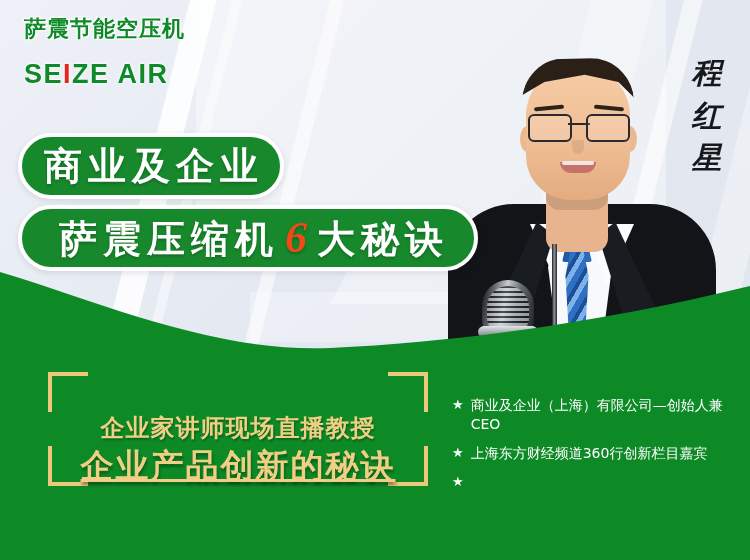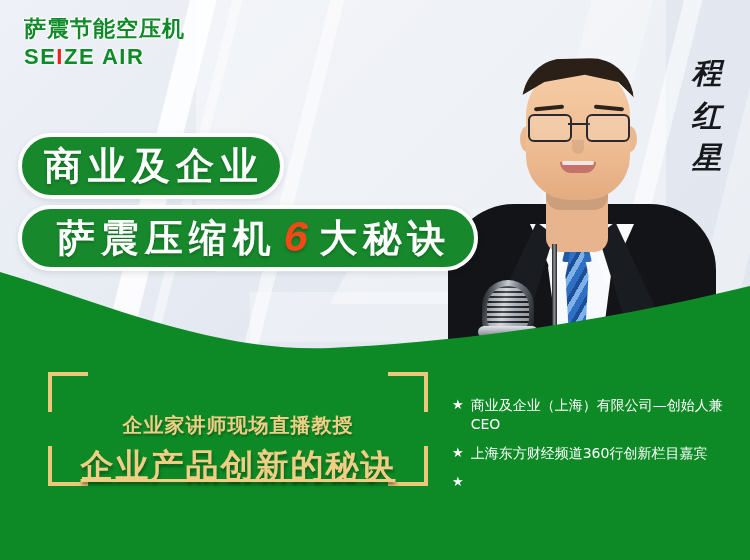--- a/index.html
+++ b/index.html
@@ -101,29 +101,29 @@
     background:radial-gradient(circle at 34% 30%,#ffffff 0 16%,#7fd08a 17%,#179b33 60%,#0b7a24 100%);
     box-shadow:0 0 0 2px rgba(255,255,255,.85);}
   .logo-mark .ring{position:absolute;left:5px;top:5px;right:5px;bottom:5px;border-radius:50%;
     border:5px solid #108a2b;border-right-color:transparent;transform:rotate(-28deg);}
   .logo-mark .sz{position:absolute;left:0;right:0;top:13px;text-align:center;
     font:700 23px/26px "Liberation Serif",serif;color:#0b7a24;font-style:italic;letter-spacing:-2px;}
   .logo-text{line-height:1;}
   .logo-cn{font-family:"DejaVu Sans","Liberation Sans",sans-serif;font-weight:700;font-size:22px;
     color:#0f8a28;letter-spacing:1px;
     text-shadow:0 0 3px #fff,0 0 3px #fff,1px 1px 0 #fff,-1px -1px 0 #fff;}
-  .logo-en{margin-top:6px;font-weight:800;font-size:22px;letter-spacing:1.5px;color:#0f8a28;
+  .logo-en{margin-top:21px;font-weight:800;font-size:27px;letter-spacing:1.5px;color:#0f8a28;
     text-shadow:0 0 3px #fff,0 0 3px #fff;}
   .logo-en .i-red{color:#e8231f;}
 
   
   .badge{position:absolute;background:#17892c;border-radius:40px;
     border:4px solid #ffffff;box-shadow:0 2px 6px rgba(0,0,0,.10);
     display:flex;align-items:center;justify-content:center;}
-  .badge span{font-family:Liberation Mono, monospace;font-weight:700;color:#ffffff;
+  .badge span{font-family:Liberation Serif, serif;font-weight:700;color:#ffffff;
     letter-spacing:6px;text-shadow:0 2px 3px rgba(0,0,0,.22);}
   #badge1{left:18px;top:133px;width:258px;height:58px;}
   #badge1 span{font-size:38px;padding-left:6px;}
   #badge2{left:18px;top:205px;width:452px;height:58px;}
   #badge2 span{font-size:38px;padding-left:6px;}
   #badge2 .num6{color:#f04a16;font-size:44px;font-style:italic;font-weight:800;
     text-shadow:0 2px 3px rgba(0,0,0,.25);letter-spacing:4px;}
 
   
   .vname{position:absolute;right:16px;top:52px;width:54px;text-align:center;
@@ -135,21 +135,21 @@
   .datewrap{position:absolute;left:48px;top:362px;width:380px;height:130px;}
   .brk{position:absolute;border:4px solid #eec87a;width:36px;height:36px;}
   .brk.tl{left:0;top:10px;border-right:0;border-bottom:0;}
   .brk.tr{right:0;top:10px;border-left:0;border-bottom:0;}
   .brk.bl{left:0;bottom:6px;border-right:0;border-top:0;}
   .brk.br{right:0;bottom:6px;border-left:0;border-top:0;}
   .dt-line1{position:absolute;left:0;right:0;top:6px;text-align:center;
     font-family:"DejaVu Serif","Liberation Serif",serif;font-weight:700;font-size:31px;color:#f0cf84;
     letter-spacing:3px;text-shadow:1px 2px 2px rgba(0,0,0,.30);}
   .dt-line2{position:absolute;left:0;right:0;top:50px;text-align:center;
-    font-family:"DejaVu Serif","Liberation Serif",serif;font-weight:700;font-size:20px;color:#f0cf84;
+    font-family:"DejaVu Serif","Liberation Serif",serif;font-weight:700;font-size:24px;color:#f0cf84;
     letter-spacing:1px;text-shadow:1px 2px 2px rgba(0,0,0,.28);}
   .dt-line3{position:absolute;left:0;right:0;top:82px;text-align:center;
     font-family:"DejaVu Serif","Liberation Serif",serif;font-weight:700;font-size:33px;color:#f0cf84;
     letter-spacing:2px;text-shadow:1px 3px 3px rgba(0,0,0,.32);text-decoration:underline;}
 
   
   .creds{position:absolute;left:452px;top:396px;width:290px;}
   .cred{display:flex;align-items:flex-start;gap:7px;margin-bottom:10px;
     font-family:"DejaVu Sans","Liberation Sans",sans-serif;font-size:14px;color:#ffffff;line-height:1.35;}
   .cred .star{color:#ffffff;font-size:13px;line-height:1.4;}

